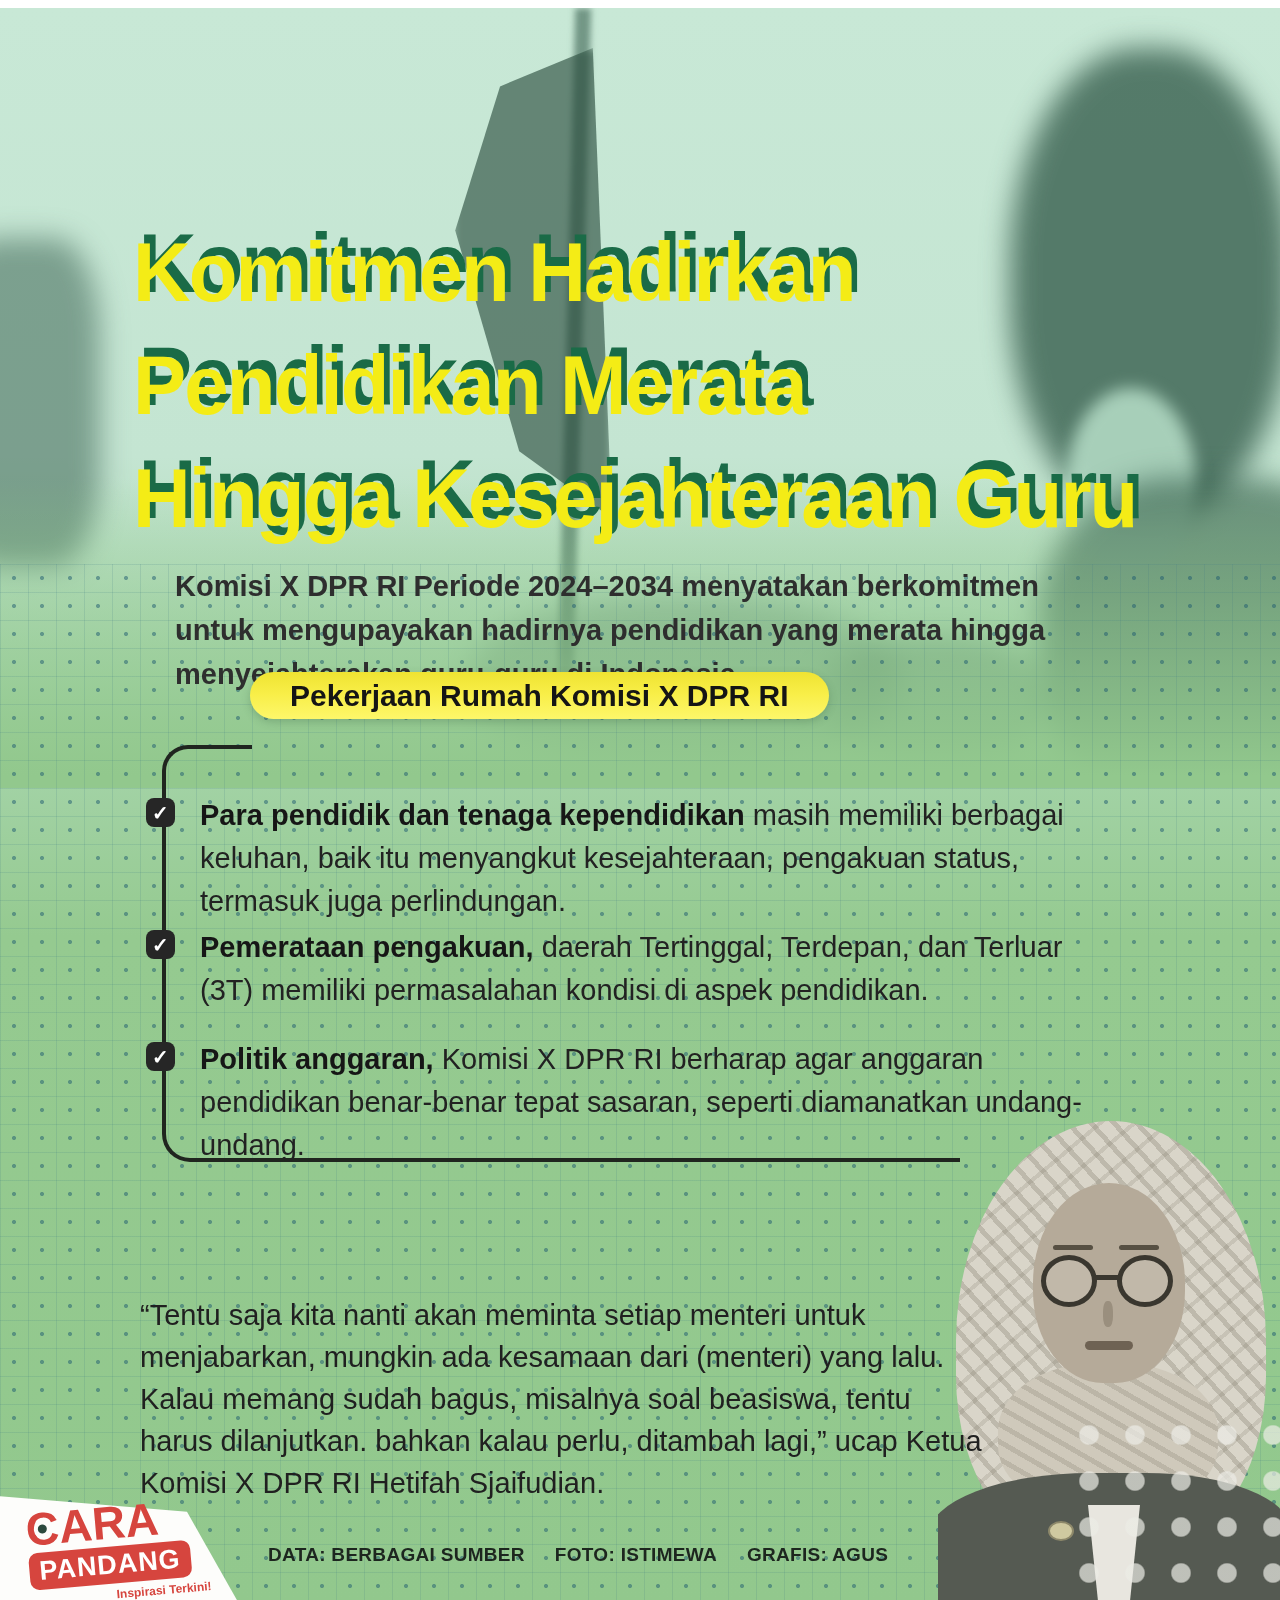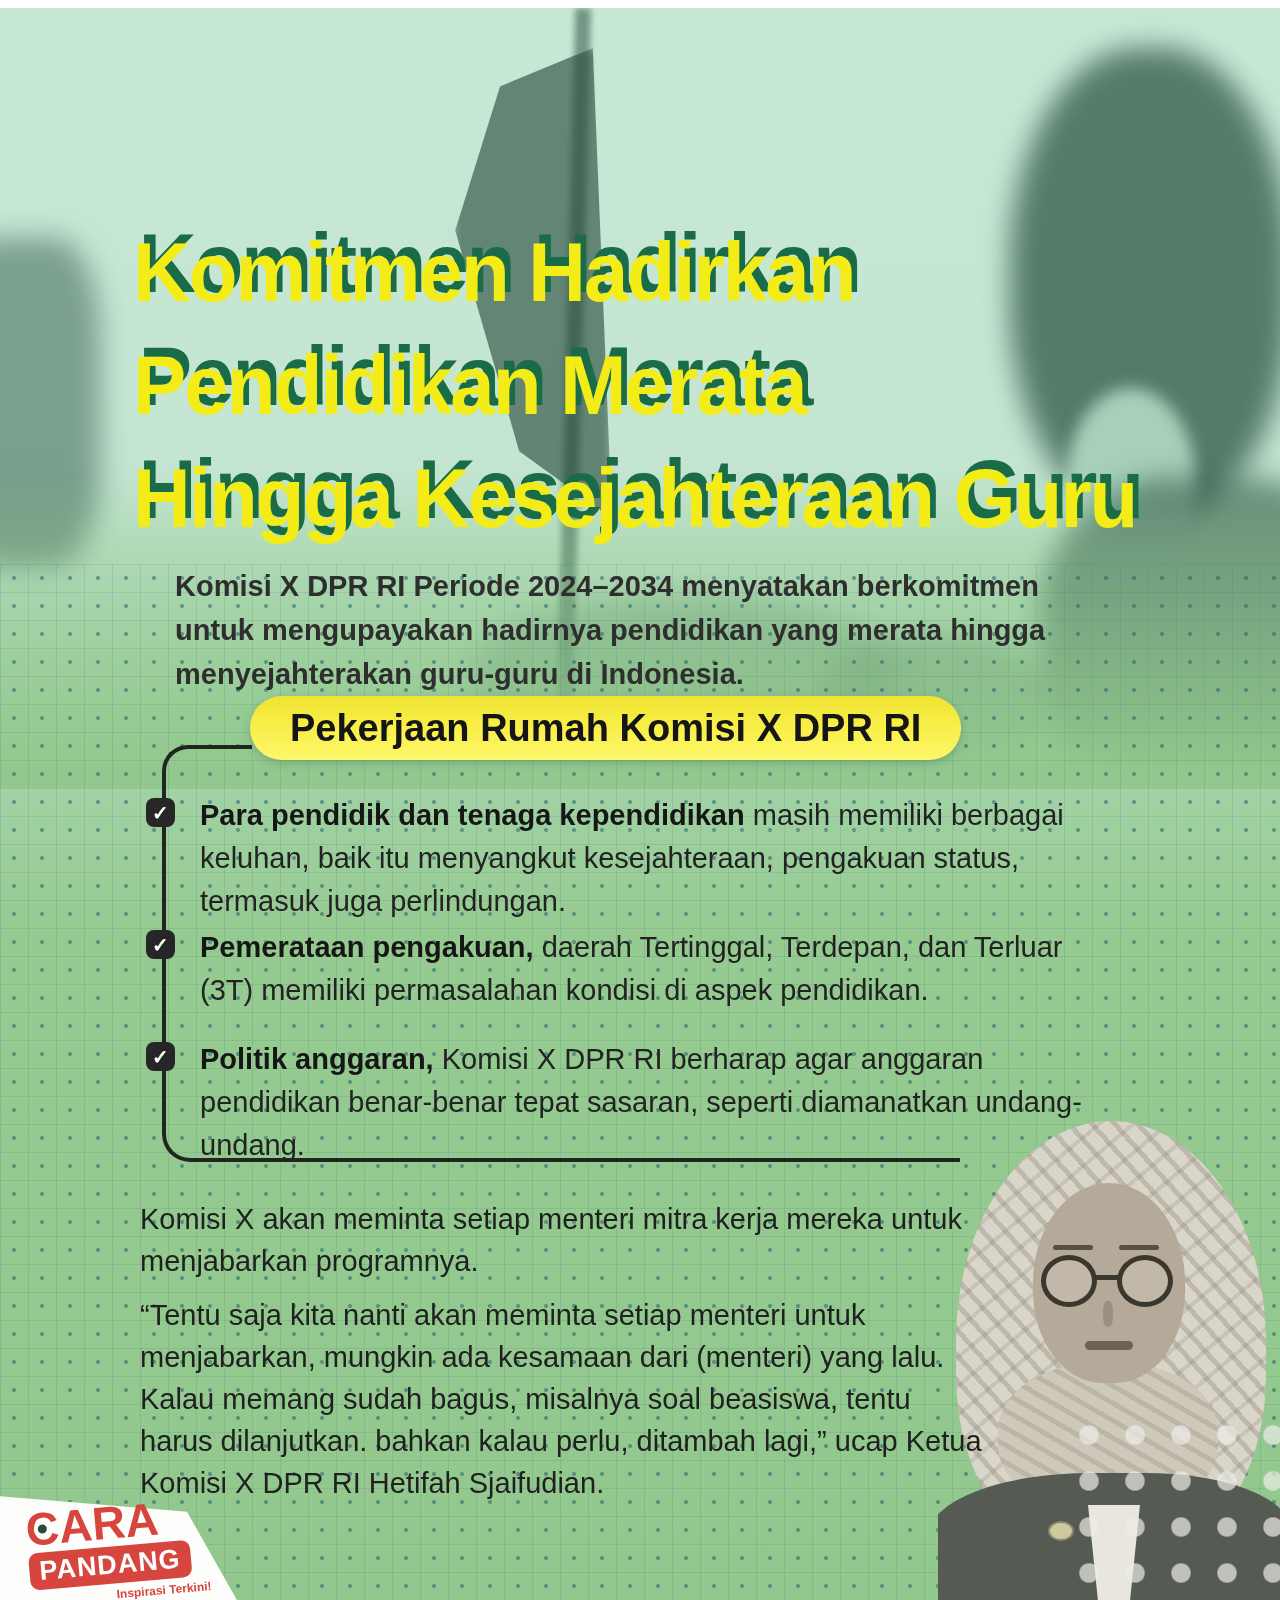--- a/index.html
+++ b/index.html
@@ -43,25 +43,25 @@
   #title { position:absolute; left:133px; top:208px; z-index:4;
            font-weight:bold; font-size:84px; line-height:113px; letter-spacing:-2px;
            color:#f4ec16; text-shadow:6px -9px 0 #1a6b47;
            transform:scaleX(.95); transform-origin:left top; white-space:nowrap; }
 
   
   #intro { position:absolute; left:175px; top:556px; width:920px; z-index:4;
            font-weight:bold; font-size:29px; line-height:44px; color:#2e2e2e; }
 
   
-  #pill { position:absolute; left:250px; top:688px; height:64px; z-index:5;
+  #pill { position:absolute; left:250px; top:664px; height:47px; z-index:5;
           padding:0 40px; border-radius:33px; display:flex; align-items:center;
           background:linear-gradient(180deg,#efe332 0%, #f8ee47 45%, #fdf76a 100%);
           box-shadow:0 3px 8px rgba(40,80,50,.25);
-          font-weight:bold; font-size:38px; color:#151515; white-space:nowrap; }
+          font-weight:bold; font-size:30px; color:#151515; white-space:nowrap; }
 
   
   .bracket { position:absolute; border-color:#20251f; border-style:solid; z-index:1; }
   #bracket-stub { left:162px; top:737px; width:90px; height:42px;
                   border-width:4px 0 0 4px; border-top-left-radius:26px; }
   #bracket-main { left:162px; top:770px; width:798px; height:384px;
                   border-width:0 0 4px 4px; border-bottom-left-radius:28px; }
 
   
   .item { position:absolute; left:146px; width:960px; z-index:4; }
@@ -165,21 +165,20 @@
   </div>
   <div class="item" id="item-2">
     <span class="check">✓</span>
     <div class="item-text"><b>Pemerataan pengakuan,</b><span> daerah Tertinggal, Terdepan, dan Terluar (3T) memiliki permasalahan kondisi di aspek pendidikan.</span></div>
   </div>
   <div class="item" id="item-3">
     <span class="check">✓</span>
     <div class="item-text"><b>Politik anggaran,</b><span> Komisi X DPR RI berharap agar anggaran pendidikan benar-benar tepat sasaran, seperti diamanatkan undang-undang.</span></div>
   </div>
 
-  <p id="closing-1">Komisi X akan meminta setiap menteri mitra kerja mereka untuk menjabarkan programnya.</p>
   <p id="closing-quote">“Tentu saja kita nanti akan meminta setiap menteri untuk menjabarkan, mungkin ada kesamaan dari (menteri) yang lalu. Kalau memang sudah bagus, misalnya soal beasiswa, tentu harus dilanjutkan. bahkan kalau perlu, ditambah lagi,” ucap Ketua Komisi X DPR RI Hetifah Sjaifudian.</p>
 
   <div id="portrait">
     <div class="hijab"></div>
     <div class="chin-wrap"></div>
     <div class="face">
       <div class="brow eye-l"></div>
       <div class="brow eye-r"></div>
       <div class="glass glass-l"></div>
       <div class="glass glass-r"></div>
@@ -196,14 +195,17 @@
 
   <div id="logo-plate"></div>
   <div id="logo">
     <div id="logo-cara">CARA</div>
     <div id="logo-eye">
         <div id="logo-pupil"></div>
       </div>
     <div id="logo-pandang">PANDANG</div>
     <div id="logo-tagline">Inspirasi Terkini!</div>
   </div>
+  <div id="credits">
+    <span>DATA: BERBAGAI SUMBER</span><span>FOTO:  ISTIMEWA</span><span>GRAFIS: AGUS</span>
+  </div>
 
 </div>
 
 </body></html>

